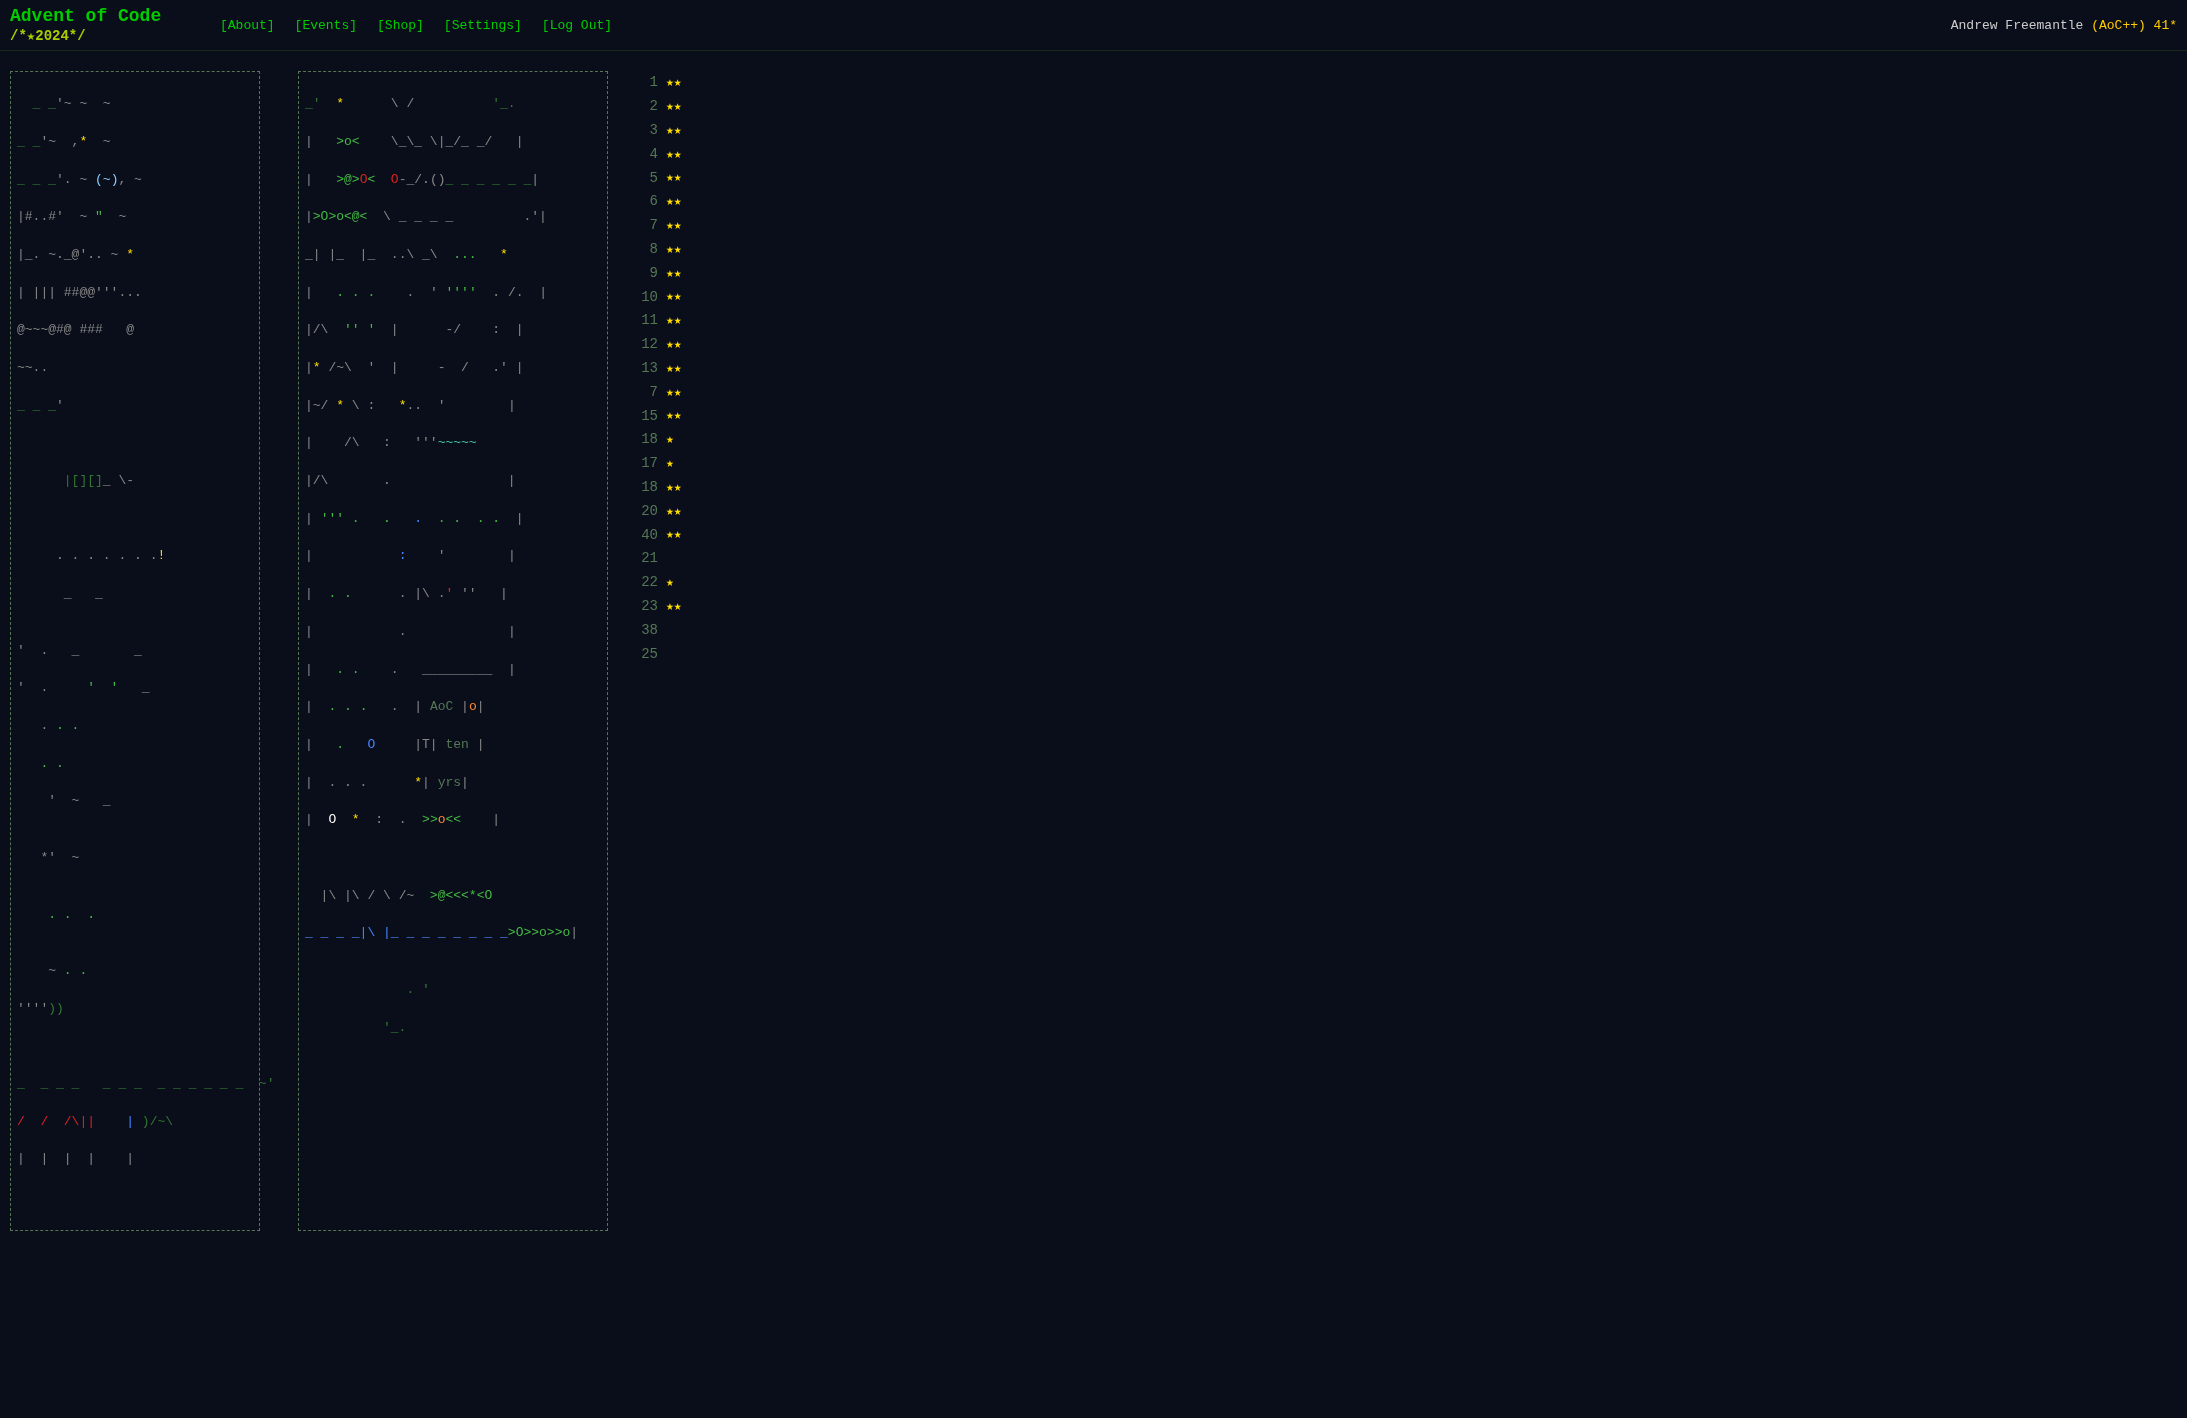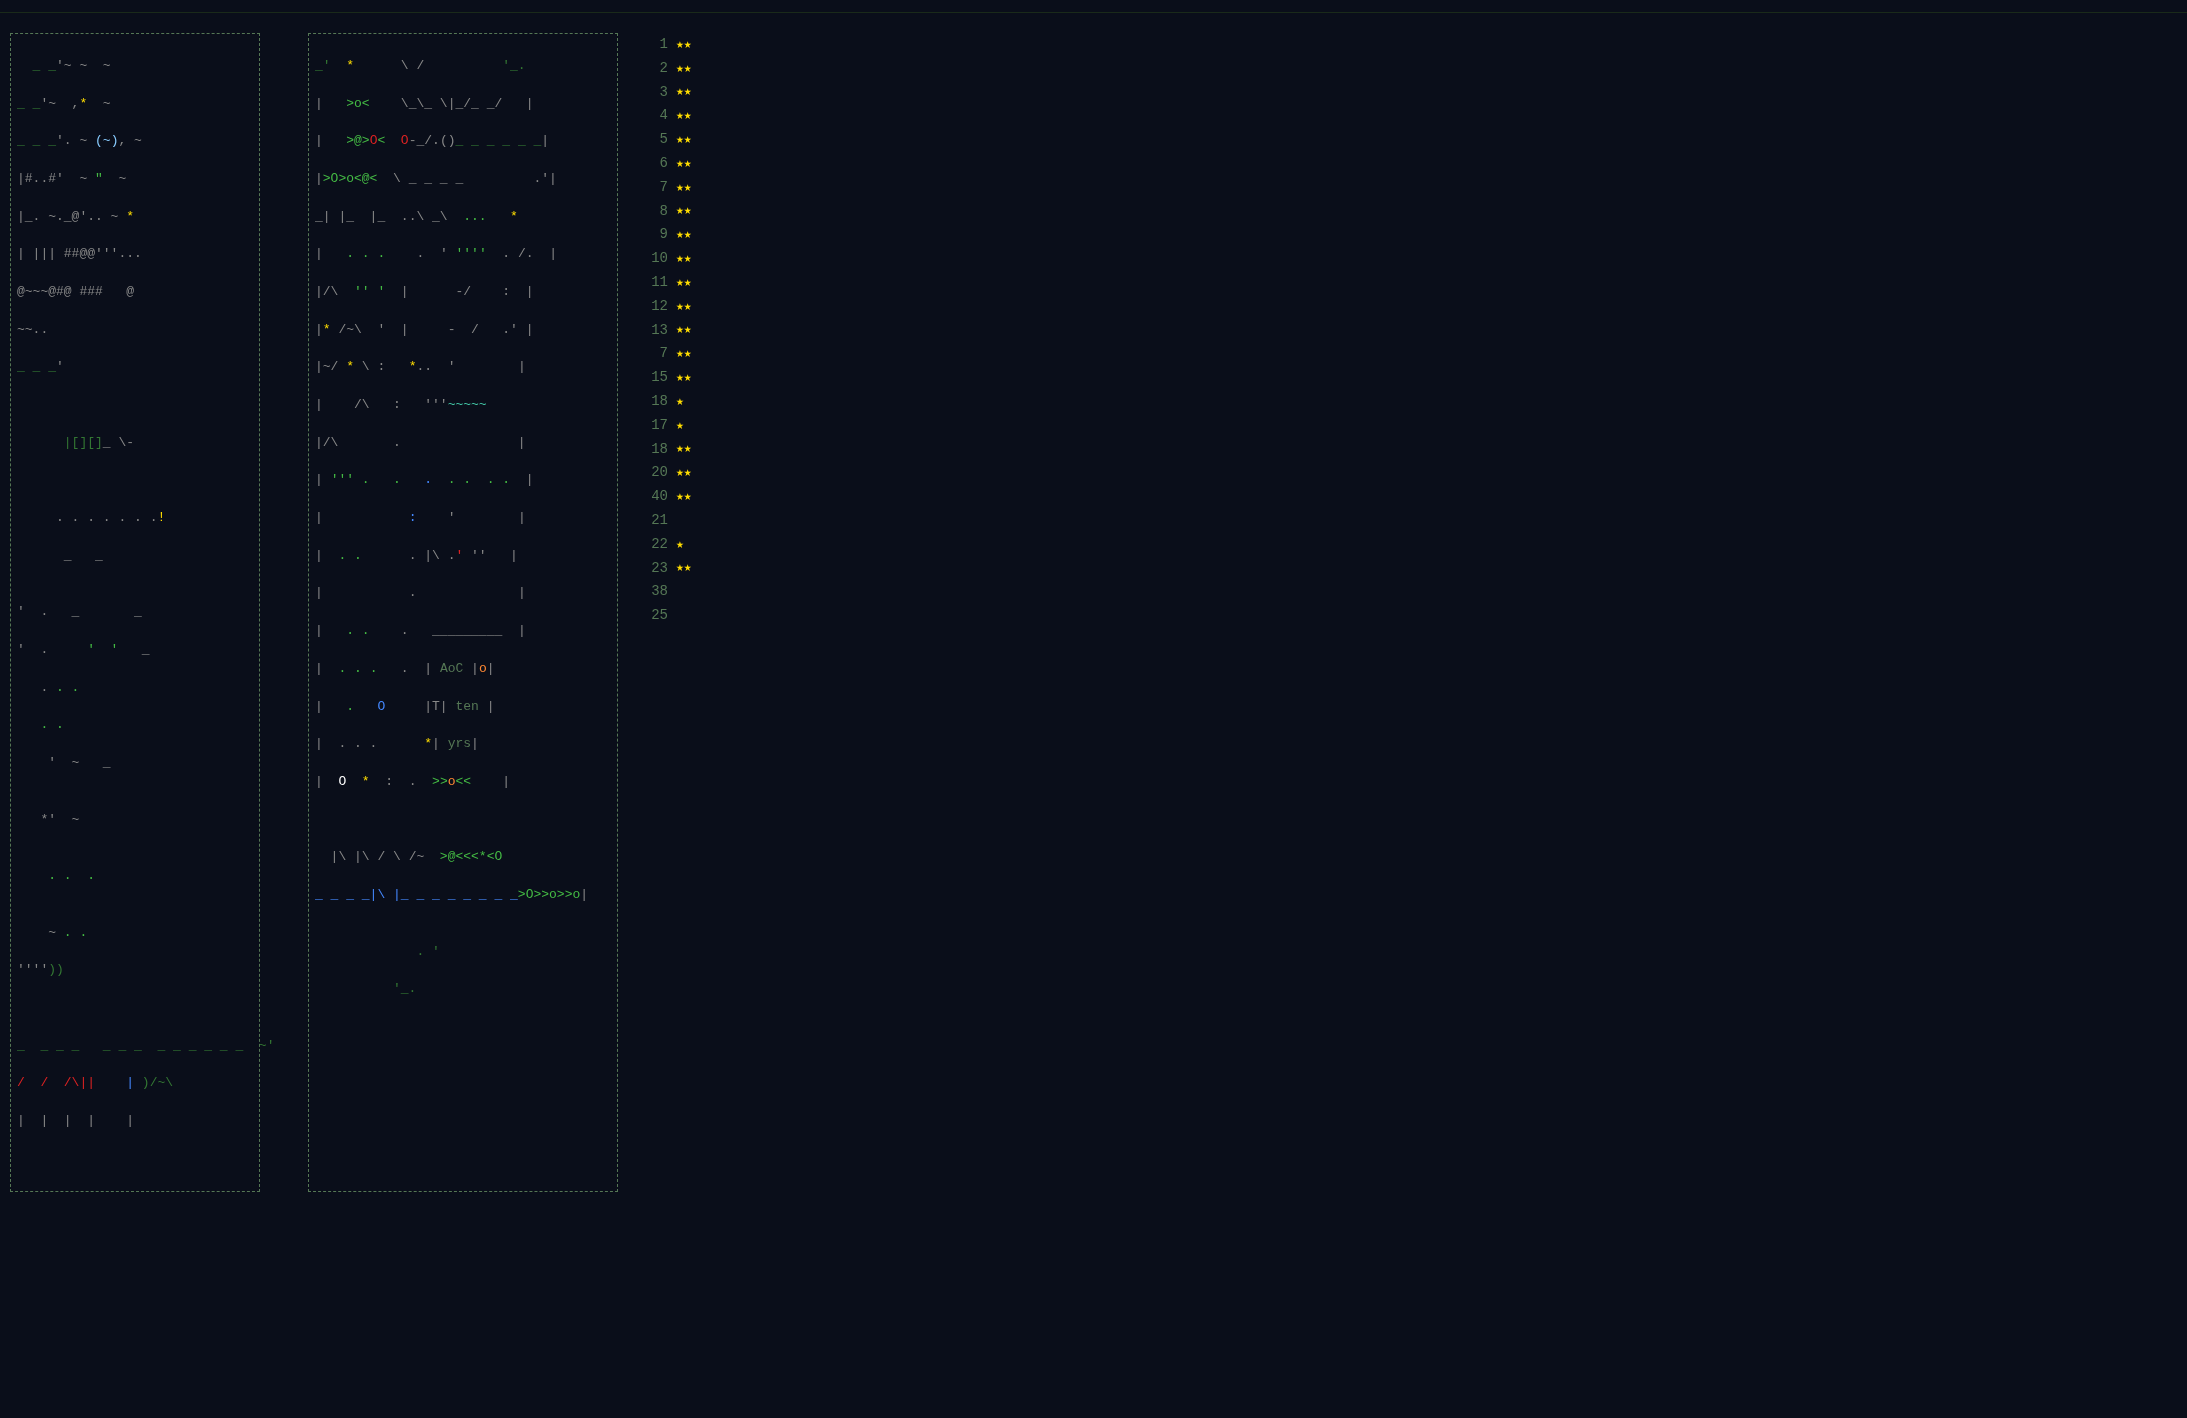--- a/index.html
+++ b/index.html
@@ -59,21 +59,20 @@
     }
     #main {
       display: flex;
       padding: 20px 10px;
       gap: 0;
     }
     #ascii-art-area {
       flex: 0 0 auto;
       position: relative;
       display: flex;
-      gap: 10px;
     }
     .ascii-panel {
       font-size: 13px;
       line-height: 1.45;
       white-space: pre;
       color: #557755;
       position: relative;
     }
     #days-panel {
       flex: 0 0 auto;
@@ -131,20 +130,36 @@
     span.lb { color: #88ccff; }
     span.w { color: #ffffff; }
     span.o { color: #ff8833; }
     span.gy { color: #888888; }
     span.teal { color: #44ccaa; }
   </style>
 </head>
 <body>
 
 <div id="header">
+  <div id="header-row1">
+    <div class="site-title">
+      <div>Advent of Code</div>
+      <div class="year">/*★2024*/</div>
+    </div>
+    <a class="nav-link">[About]</a>
+    <a class="nav-link">[Events]</a>
+    <a class="nav-link">[Shop]</a>
+    <a class="nav-link">[Settings]</a>
+    <a class="nav-link">[Log Out]</a>
+    <div class="user-info">
+      <span>Andrew Freemantle</span>
+      <span class="aocpp">(AoC++)</span>
+      <span class="stars">41*</span>
+    </div>
+  </div>
 </div>
 
 <div id="main">
 
   <div id="ascii-art-area">
 
     <div class="ascii-panel panel-border" id="left-panel">
 <span class="ascii-line"><span class="dg">  _ _</span><span class="gy">'~ ~  ~</span></span>
 <span class="ascii-line"><span class="dg">_ _</span><span class="gy">'~  ,</span><span class="y">*</span><span class="gy">  ~</span></span>
 <span class="ascii-line"><span class="dg">_ _ _</span><span class="gy">'. ~ </span><span class="lb">(~)</span><span class="gy">, ~</span></span>

